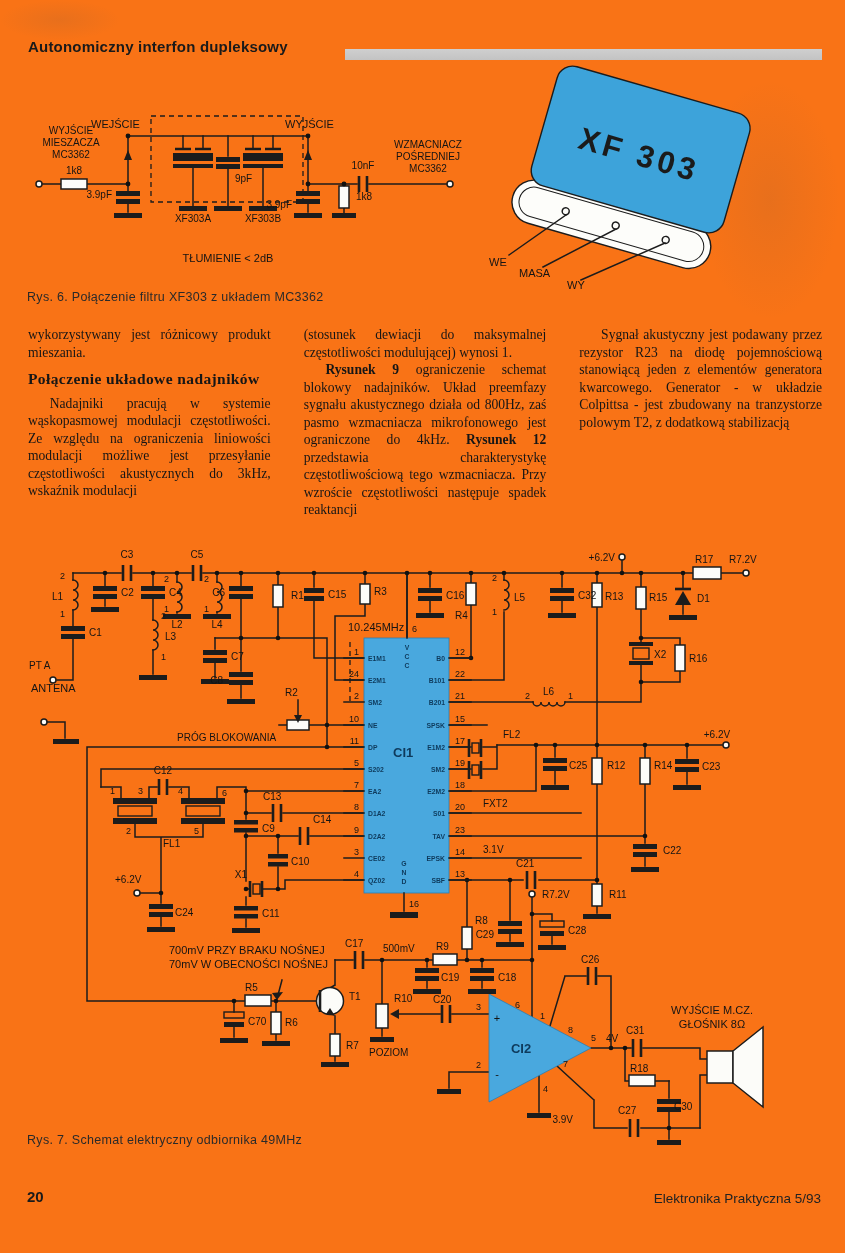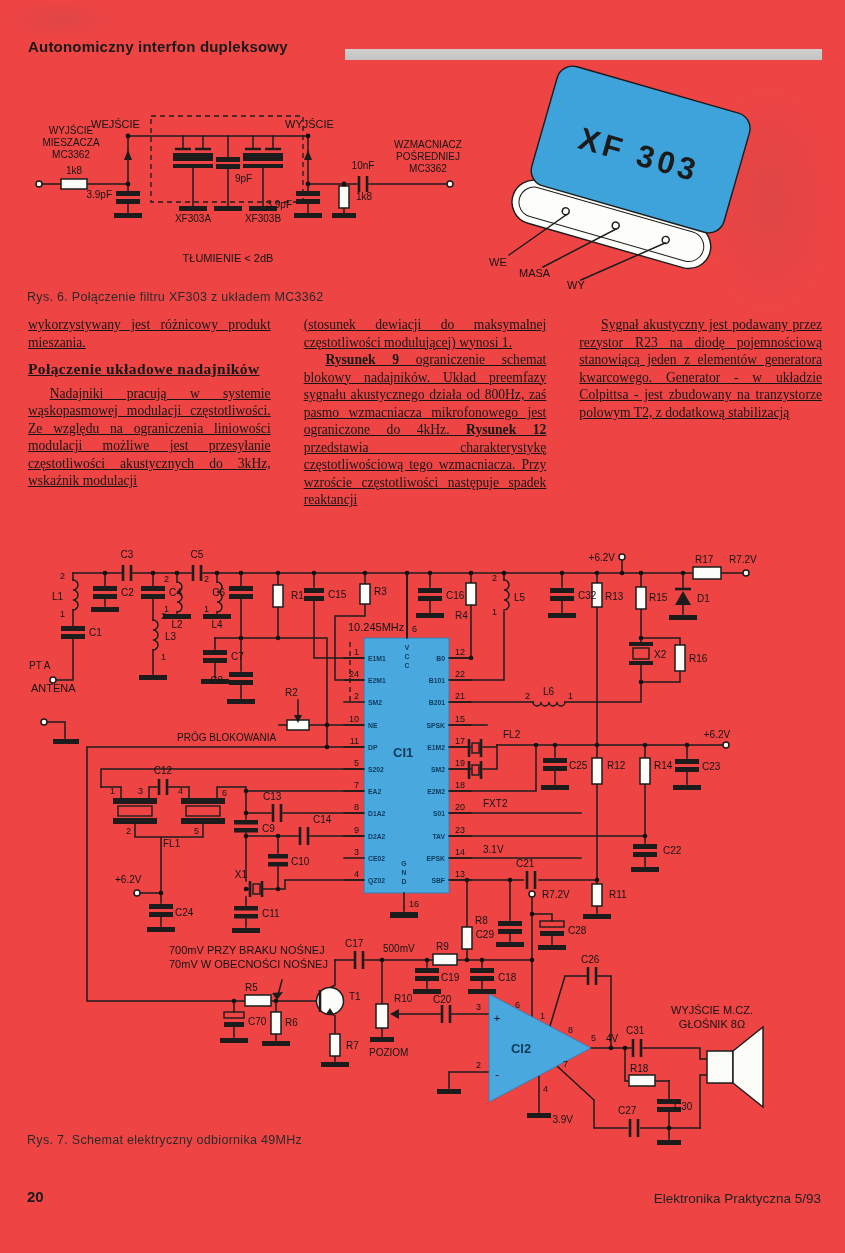--- a/index.html
+++ b/index.html
@@ -1,26 +1,26 @@
 <!DOCTYPE html>
 <html><head>
 <meta charset="utf-8">
 <style>
   html,body{margin:0;padding:0;background:#e8e8e6;}
-  .page{position:relative;width:845px;height:1253px;margin:0 auto;background:#ef4444;
+  .page{position:relative;width:845px;height:1253px;margin:0 auto;background:#f97316;
         font-family:"Liberation Sans",sans-serif;color:#1a1a1a;overflow:hidden;}
   .smudge{position:absolute;pointer-events:none;background:radial-gradient(closest-side,rgba(80,80,80,.10),rgba(80,80,80,0));}
   
   .hdr-title{position:absolute;left:28px;top:38px;font-size:15px;font-weight:bold;letter-spacing:.2px;}
   .hdr-bar{position:absolute;left:345px;top:49px;width:477px;height:11px;background:linear-gradient(#cfcfcf,#c3c3c3);}
   
   .cap{position:absolute;font-size:12.5px;color:#2a2a2a;letter-spacing:.3px;}
   
-  .cols{position:absolute;left:28px;top:316px;width:794px;display:grid;grid-template-columns:repeat(3,1fr);column-gap:33px;
-        font-family:"Liberation Serif",serif;font-size:13.6px;line-height:1.29;text-align:justify;color:#161616;text-decoration:underline;}
+  .cols{position:absolute;left:28px;top:326px;width:794px;display:grid;grid-template-columns:repeat(3,1fr);column-gap:33px;
+        font-family:"Liberation Serif",serif;font-size:13.6px;line-height:1.29;text-align:justify;color:#161616;}
   .cols p{margin:0;text-indent:1.6em;}
   .cols p.ni{text-indent:0;}
   .cols h2{font-family:"Liberation Serif",serif;font-size:15.5px;line-height:1.2;margin:9px 0 6px 0;letter-spacing:.4px;}
   
   .foot-num{position:absolute;left:27px;top:1188px;font-size:15px;font-weight:bold;}
   .foot-mag{position:absolute;right:24px;top:1191px;font-size:13.5px;color:#222;text-align:center;}
   
   svg{position:absolute;overflow:visible;}
   .w{stroke:#1c1c1c;stroke-width:1.5;fill:none;stroke-linecap:square;}
   .w2{stroke:#1c1c1c;stroke-width:2.6;fill:none;stroke-linecap:butt;}

